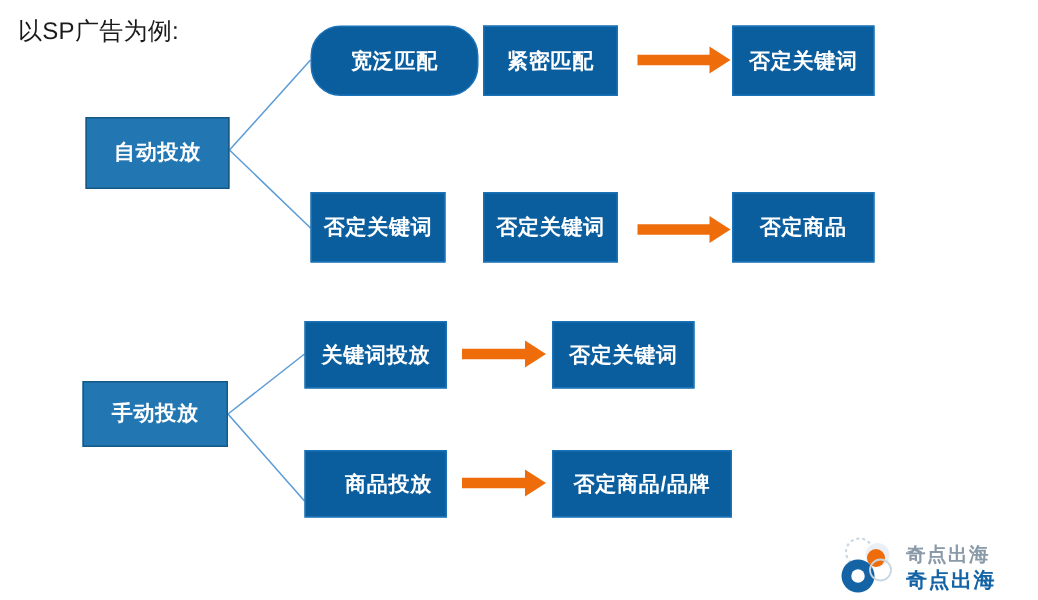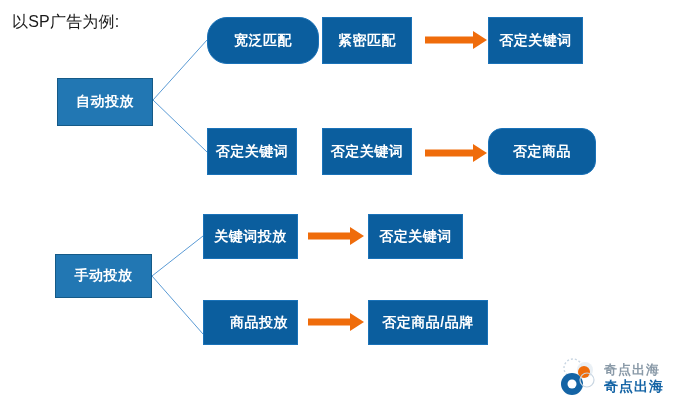--- a/index.html
+++ b/index.html
@@ -123,21 +123,21 @@
     <div class="head" style="left:48px;"></div>
   </div>
   <div class="node flat" style="left:488px; top:17px; width:95px; height:47px;">否定关键词</div>
 
   <div class="node flat" style="left:207px; top:128px; width:90px; height:47px;">否定关键词</div>
   <div class="node flat" style="left:322px; top:128px; width:90px; height:47px;">否定关键词</div>
   <div class="arrow" style="left:425px; top:153px; width:62px;">
     <div class="shaft" style="width:50px;"></div>
     <div class="head" style="left:48px;"></div>
   </div>
-  <div class="node flat" style="left:488px; top:128px; width:108px; height:47px;border-radius:14px;">否定商品</div>
+  <div class="node flat" style="left:488px; top:128px; width:95px; height:47px;">否定商品</div>
 
   <div class="node root" style="left:55px; top:254px; width:97px; height:44px;">手动投放</div>
 
   <div class="node flat" style="left:203px; top:214px; width:95px; height:45px;">关键词投放</div>
   <div class="arrow" style="left:308px; top:236px; width:55px;">
     <div class="shaft" style="width:44px;"></div>
     <div class="head" style="left:42px;"></div>
   </div>
   <div class="node flat" style="left:368px; top:214px; width:95px; height:45px;">否定关键词</div>
 

